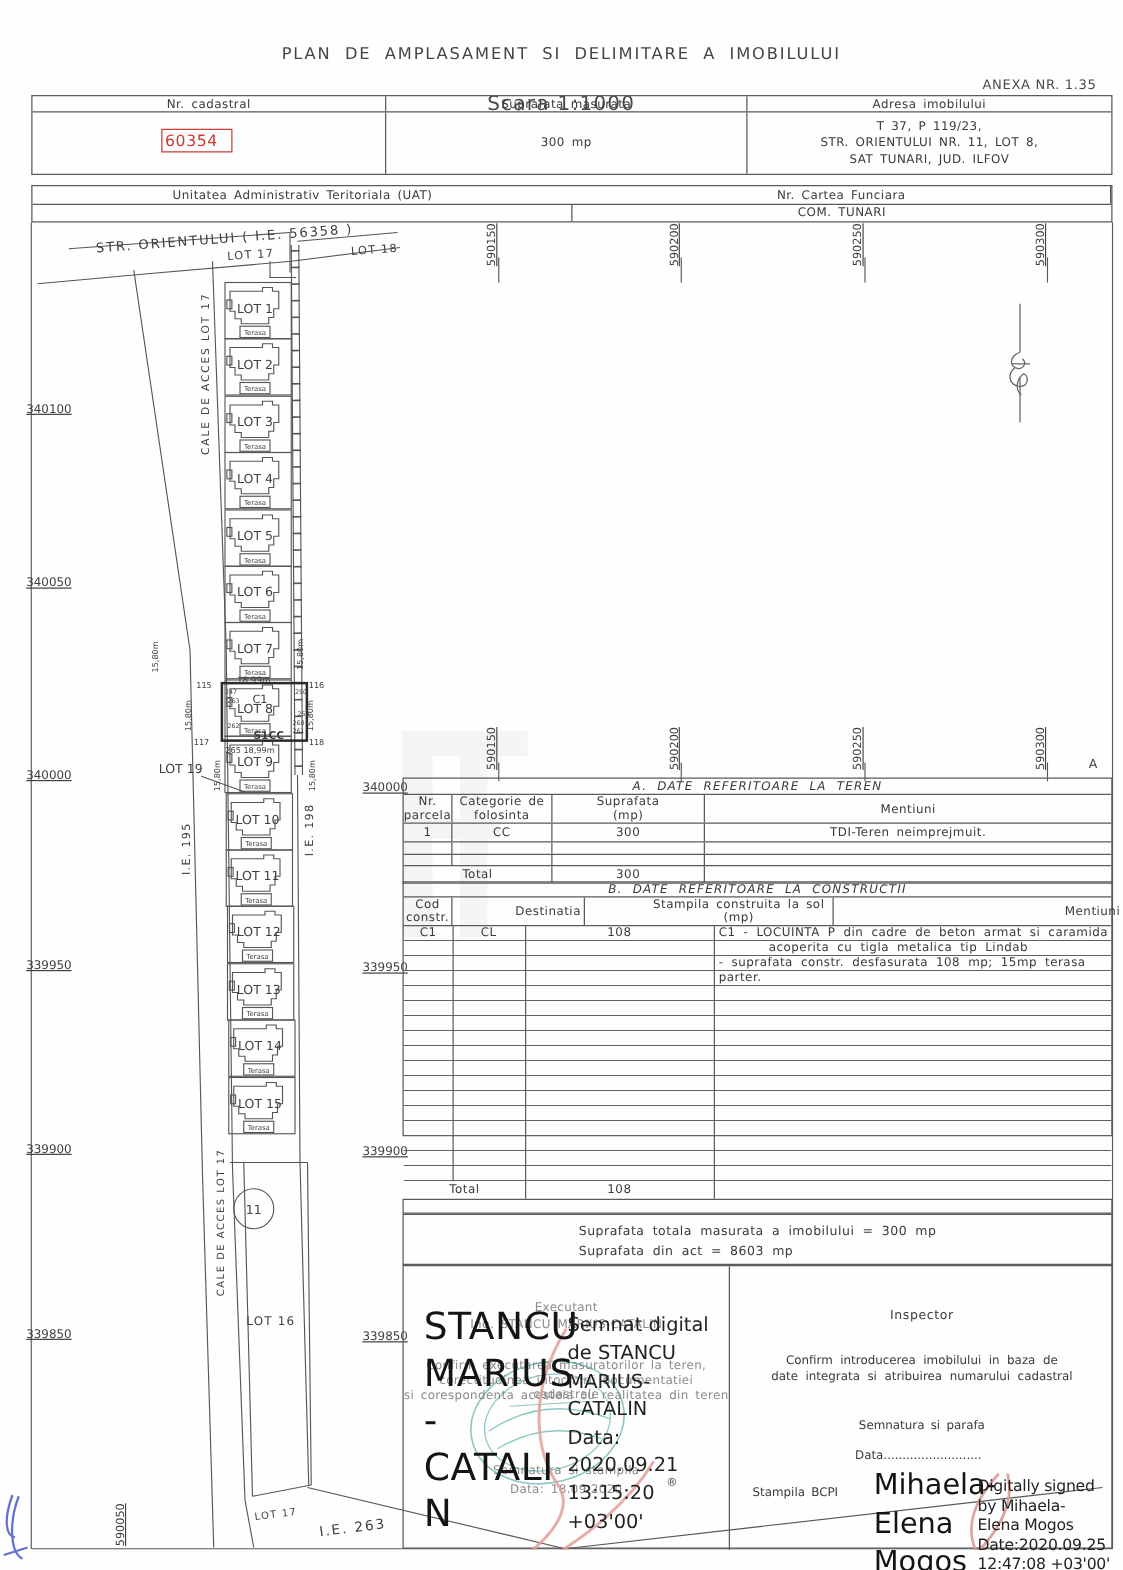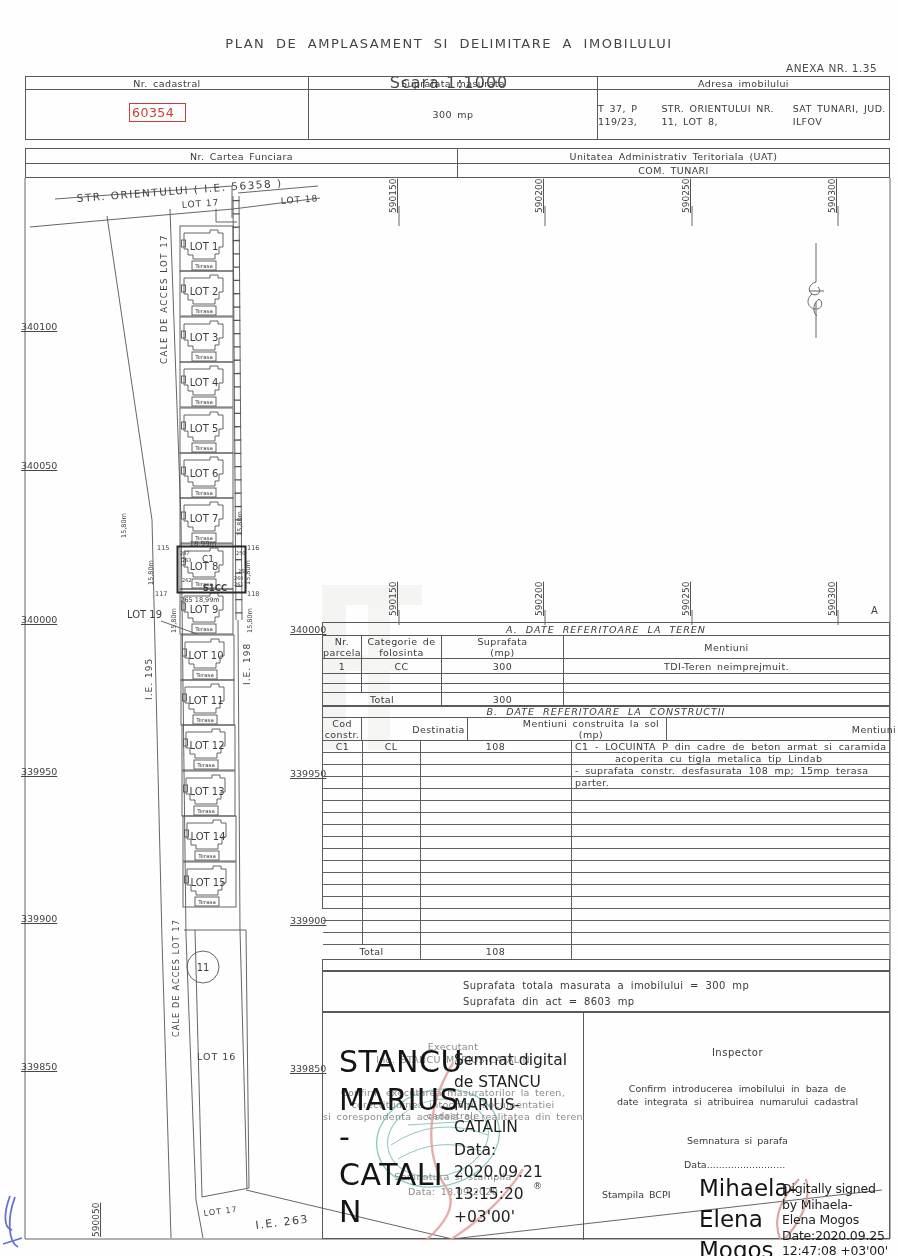--- a/index.html
+++ b/index.html
@@ -260,32 +260,32 @@
     <div class="grid row-bb" style="grid-template-columns:283px 289px 291px;height:13px;">
       <div class="cell br">Nr. cadastral</div>
       <div class="cell br">Suprafata masurata</div>
       <div class="cell">Adresa imobilului</div>
     </div>
     <div class="grid" style="grid-template-columns:283px 289px 291px;height:49px;">
       <div class="cell br" style="position:relative;">
         <div class="abs red-box" style="left:103px;top:13px;width:57px;height:19px;">60354</div>
       </div>
       <div class="cell br">300 mp</div>
-      <div class="cell" style="flex-direction:row;line-height:13px;">
+      <div class="cell" style="flex-direction:column;line-height:13px;">
         <span>T 37, P 119/23,</span>
         <span>STR. ORIENTULUI NR. 11, LOT 8,</span>
         <span>SAT TUNARI, JUD. ILFOV</span>
       </div>
     </div>
   </div>
 
   <div class="abs bx" style="left:25px;top:148px;width:865px;height:30px;z-index:1;">
     <div class="grid row-bb" style="grid-template-columns:432px 431px;height:15px;">
+      <div class="cell">Unitatea Administrativ Teritoriala (UAT)</div>
       <div class="cell br">Nr. Cartea Funciara</div>
-      <div class="cell">Unitatea Administrativ Teritoriala (UAT)</div>
     </div>
     <div class="grid" style="grid-template-columns:432px 431px;height:13px;">
       <div class="cell br"></div>
       <div class="cell">COM. TUNARI</div>
     </div>
   </div>
 
   <div class="abs bx" style="left:322px;top:622px;width:568px;z-index:1;">
     <div class="row-bb cell" style="height:13px;font-style:italic;letter-spacing:1px;word-spacing:4px;">A.  DATE  REFERITOARE  LA  TEREN</div>
     <div class="grid row-bb" style="grid-template-columns:39px 80px 122px 325px;height:23px;">
@@ -321,21 +321,21 @@
       <div class="cell"></div>
     </div>
   </div>
 
   <div class="abs bx" style="left:322px;top:705px;width:568px;height:204px;z-index:1;position:absolute;">
     <div class="row-bb cell" style="height:12px;font-style:italic;letter-spacing:1px;word-spacing:4px;">B.  DATE  REFERITOARE  LA  CONSTRUCTII</div>
     <div class="grid row-bb" style="grid-template-columns:39px 58px 151px 318px;height:23px;gap:48px;">
       <div class="cell br hdr2">Cod
 constr.</div>
       <div class="cell br hdr2">Destinatia</div>
-      <div class="cell br hdr2">Mentiuni construita la sol
+      <div class="cell br hdr2">Stampila construita la sol
 (mp)</div>
       <div class="cell">Mentiuni</div>
     </div>
     <div class="ruling" style="position:relative;height:204px;">
       <div class="b-txt" style="left:0;top:0;width:39px;text-align:center;">C1</div>
       <div class="b-txt" style="left:39px;top:0;width:58px;text-align:center;">CL</div>
       <div class="b-txt" style="left:97px;top:0;width:151px;text-align:center;">108</div>
       <div class="b-txt" style="left:252px;top:0;">C1 - LOCUINTA P din cadre de beton armat si caramida</div>
       <div class="b-txt" style="left:292px;top:12px;">acoperita cu tigla metalica tip Lindab</div>
       <div class="b-txt" style="left:252px;top:24px;">- suprafata constr. desfasurata 108 mp; 15mp terasa parter.</div>

